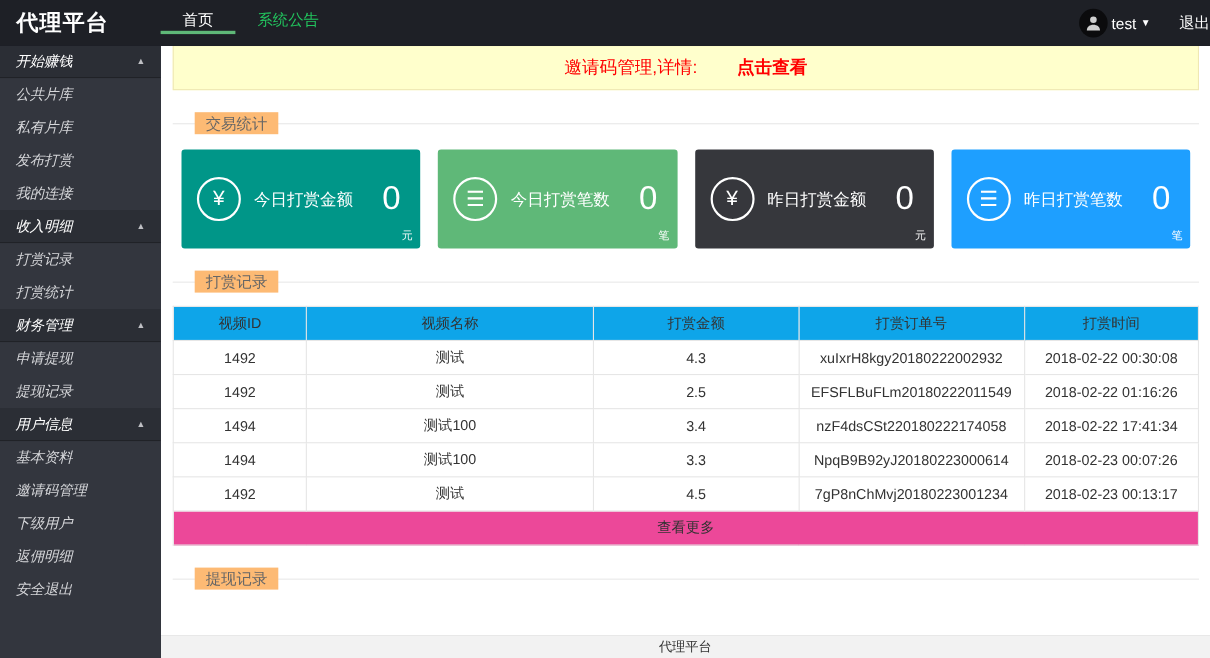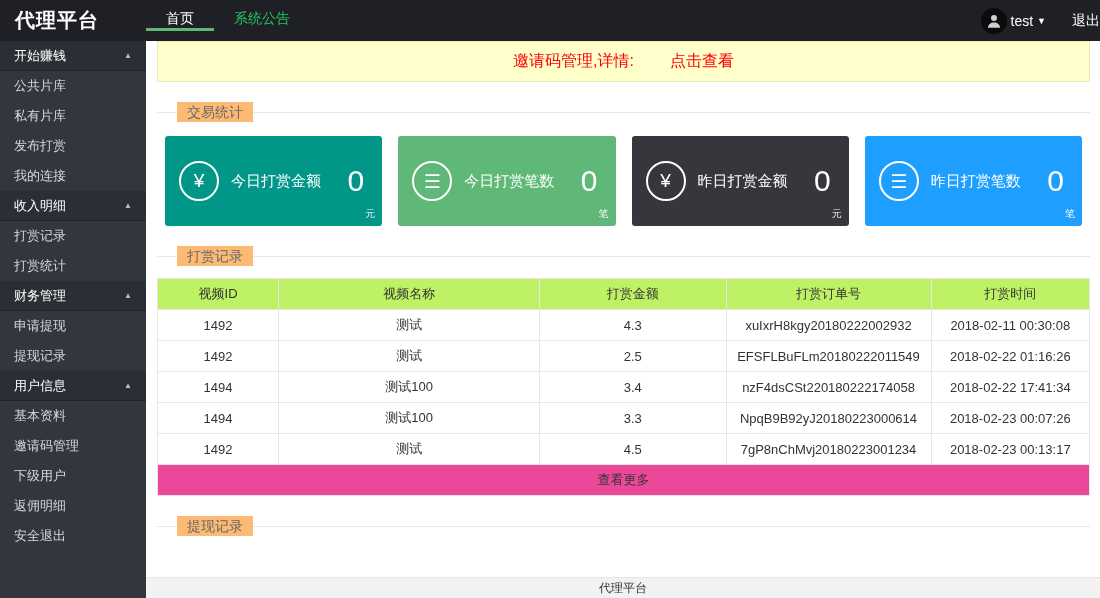--- a/index.html
+++ b/index.html
@@ -13,46 +13,46 @@
   .nav-item.active { border-bottom-color:#5FB878; color:#fff; }
   .topbar-right { margin-left:auto; display:flex; align-items:center; gap:8px; font-size:14px; }
   .avatar { width:26px; height:26px; border-radius:50%; background:#0b0b0d; display:flex; align-items:center; justify-content:center; overflow:hidden; }
   .avatar svg { width:18px; height:18px; }
   .user-chip { display:flex; align-items:center; gap:4px; cursor:pointer; }
   .caret { font-size:9px; }
   .logout { margin-left:18px; cursor:pointer; }
 
   
   .sidebar { position:fixed; top:41px; left:0; bottom:0; width:146px; background:#33363e; z-index:20; }
-  .side-item { height:30px; line-height:30px; padding:0 14px; font-size:13px; color:#d6d7da; cursor:pointer; white-space:nowrap; }
+  .side-item { height:30px; line-height:30px; padding:0 14px; font-size:13px; color:#d6d7da; cursor:pointer; white-space:nowrap;font-style:italic; }
   .side-item.header { background:#2b2e35; color:#fff; display:flex; align-items:center; justify-content:space-between; border-bottom:1px solid rgba(0,0,0,.25); }
   .side-item.header .arr { font-size:8px; color:#bfc0c4; }
 
   
   .main { margin:41px 0 0 146px; padding:0 10px 30px 11px; background:#fff; min-height:557px; }
 
   .notice { margin-top:33px; background:#ffffcc; border:1px solid #efe8b3; text-align:center; padding:9px 0; font-size:16px; color:#ff0000; }
-  .notice b { cursor:pointer; font-weight:normal;margin-left:36px; }
+  .notice b { cursor:pointer; font-weight:bold;margin-left:36px; }
 
   .section { position:relative; height:20px; margin:20px 0 12px; }
   .section::before { content:""; position:absolute; left:0; right:0; top:10px; border-top:1px solid #e8e8e8; }
   .section span { position:absolute; left:20px; top:0; background:#fdba74; padding:0 10px; font-size:14px; color:#666; line-height:20px; }
 
   
   .cards { display:flex; gap:16px; margin:14px 8px 6px 8px; }
   .card { flex:1; height:90px; border-radius:3px; color:#fff; display:flex; align-items:center; padding:0 14px; position:relative; }
   .icon-circle { width:40px; height:40px; border:2px solid #fff; border-radius:50%; display:flex; align-items:center; justify-content:center; font-size:19px; flex:0 0 auto; }
   .card .label { margin-left:12px; font-size:15px; }
   .card .value { margin-left:auto; font-size:30px; font-weight:400; padding-right:4px; }
   .card .unit { position:absolute; right:7px; bottom:5px; font-size:10px; opacity:.95; }
 
   
   table { border-collapse:collapse; width:100%; font-size:13px; color:#333; }
   th,td { border:1px solid #e6e6e6; padding:6px 6px; text-align:center; height:28px; }
-  th { background:#bef264; font-weight:normal; }
+  th { background:#0ea5e9; font-weight:normal; }
   .more-row td { background:#ec4899; cursor:pointer;font-family:Liberation Serif, serif; }
   .reward-table th:nth-child(1){width:13%} .reward-table th:nth-child(2){width:28%}
   .reward-table th:nth-child(3){width:20%} .reward-table th:nth-child(4){width:22%}
   .reward-table th:nth-child(5){width:17%}
   .withdraw-table { width:86%; }
   .withdraw-table th { width:33.33%; }
 
   
   .footer { position:fixed; left:146px; right:0; bottom:0; height:21px; line-height:21px; text-align:center; background:#f2f2f2; border-top:1px solid #e5e5e5; font-size:12px; color:#333; z-index:25; }
 </style>
@@ -162,21 +162,21 @@
           <th>打赏订单号</th>
           <th>打赏时间</th>
         </tr>
       </thead>
     <tbody>
         <tr>
           <td>1492</td>
           <td>测试</td>
           <td>4.3</td>
           <td>xuIxrH8kgy20180222002932</td>
-          <td>2018-02-11 00:30:08</td>
+          <td>2018-02-22 00:30:08</td>
         </tr>
         <tr>
           <td>1492</td>
           <td>测试</td>
           <td>2.5</td>
           <td>EFSFLBuFLm20180222011549</td>
           <td>2018-02-22 01:16:26</td>
         </tr>
         <tr>
           <td>1494</td>

